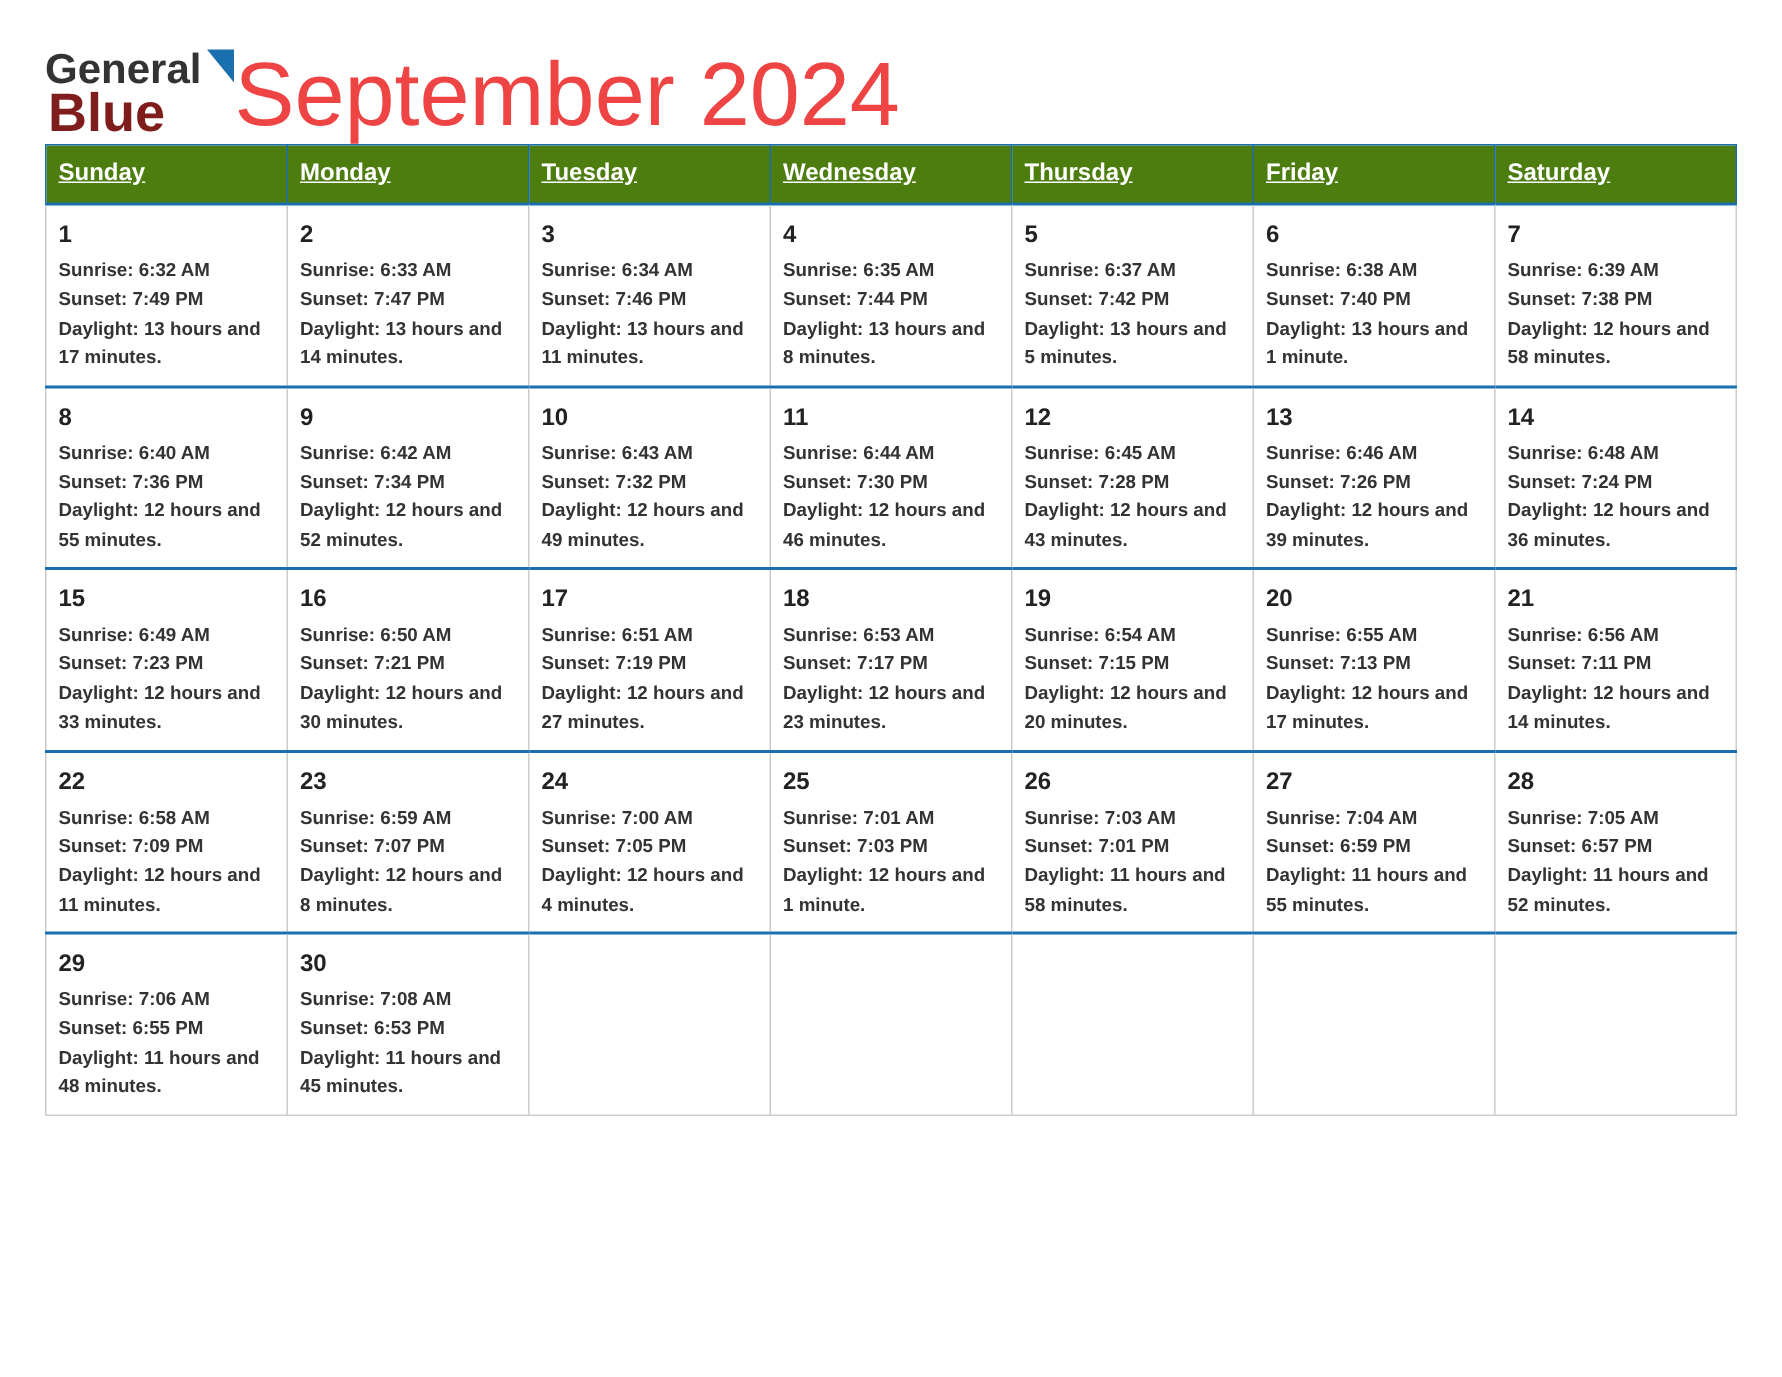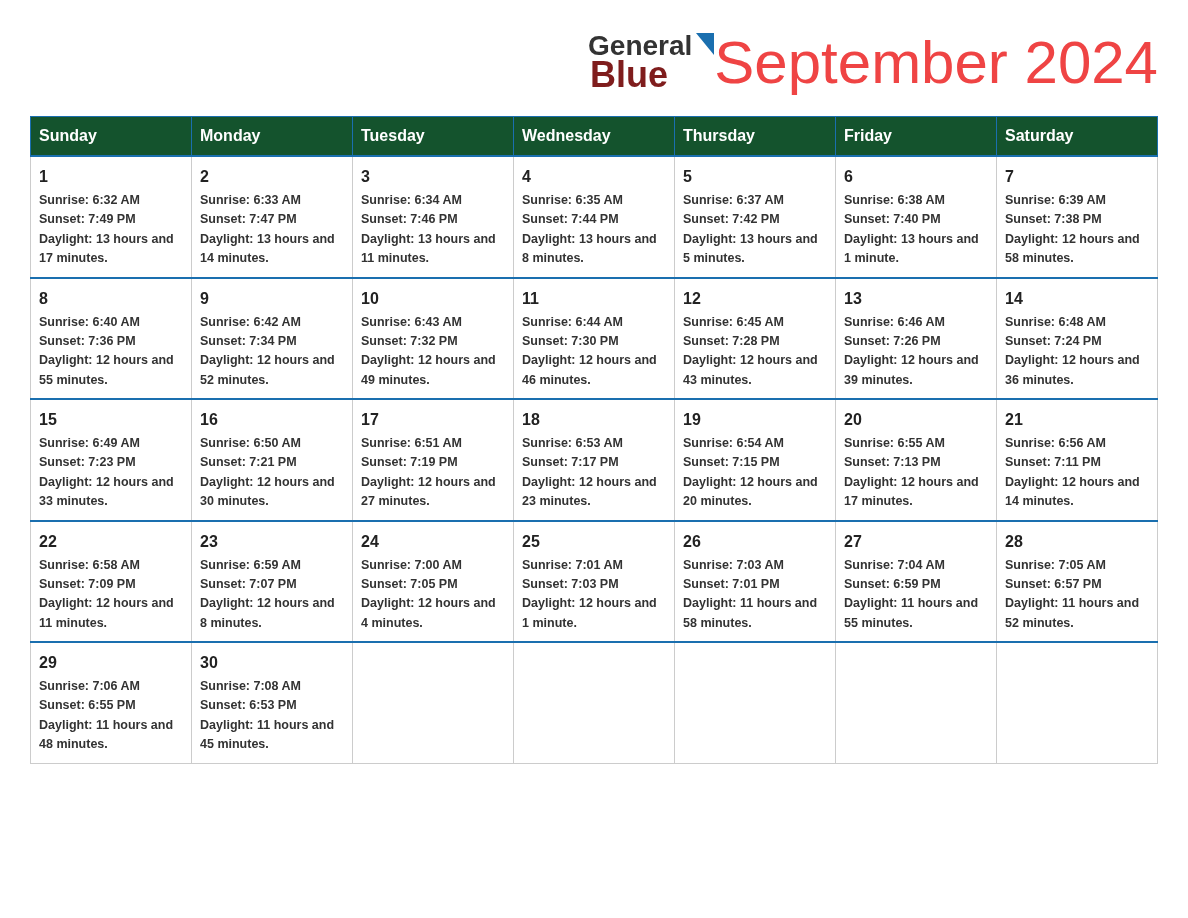--- a/index.html
+++ b/index.html
@@ -8,23 +8,22 @@
       background: #fff;
       color: #333;
       width: 1188px;
       min-height: 918px;
     }
     .page {
       padding: 30px 30px 20px 30px;
     }
     .header {
       display: flex;
-      justify-content: flex-end;
+      justify-content: flex-start;
       align-items: flex-start;
-      margin-bottom: 20px;
     }
     .logo-text {
       font-size: 28px;
       font-weight: bold;
       color: #333;
     }
     .logo-arrow {
       width: 0;
       height: 0;
       border-left: 18px solid transparent;
@@ -61,27 +60,28 @@
       font-size: 22px;
       color: #555;
       margin-top: 4px;
     }
     table {
       width: 100%;
       border-collapse: collapse;
       table-layout: fixed;
     }
     th {
-      background-color: #14532d;
+      background-color: #4d7c0f;
       color: #fff;
       font-size: 16px;
       font-weight: bold;
       padding: 10px 8px;
       text-align: left;
       border: 1px solid #1a6faf;
+      text-decoration: underline;
     }
     td {
       vertical-align: top;
       padding: 8px 8px 8px 8px;
       border: 1px solid #ccc;
       border-top: 2px solid #1a6faf;
       font-size: 13px;
       line-height: 1.5;
       background: #fff;
       height: 110px;

